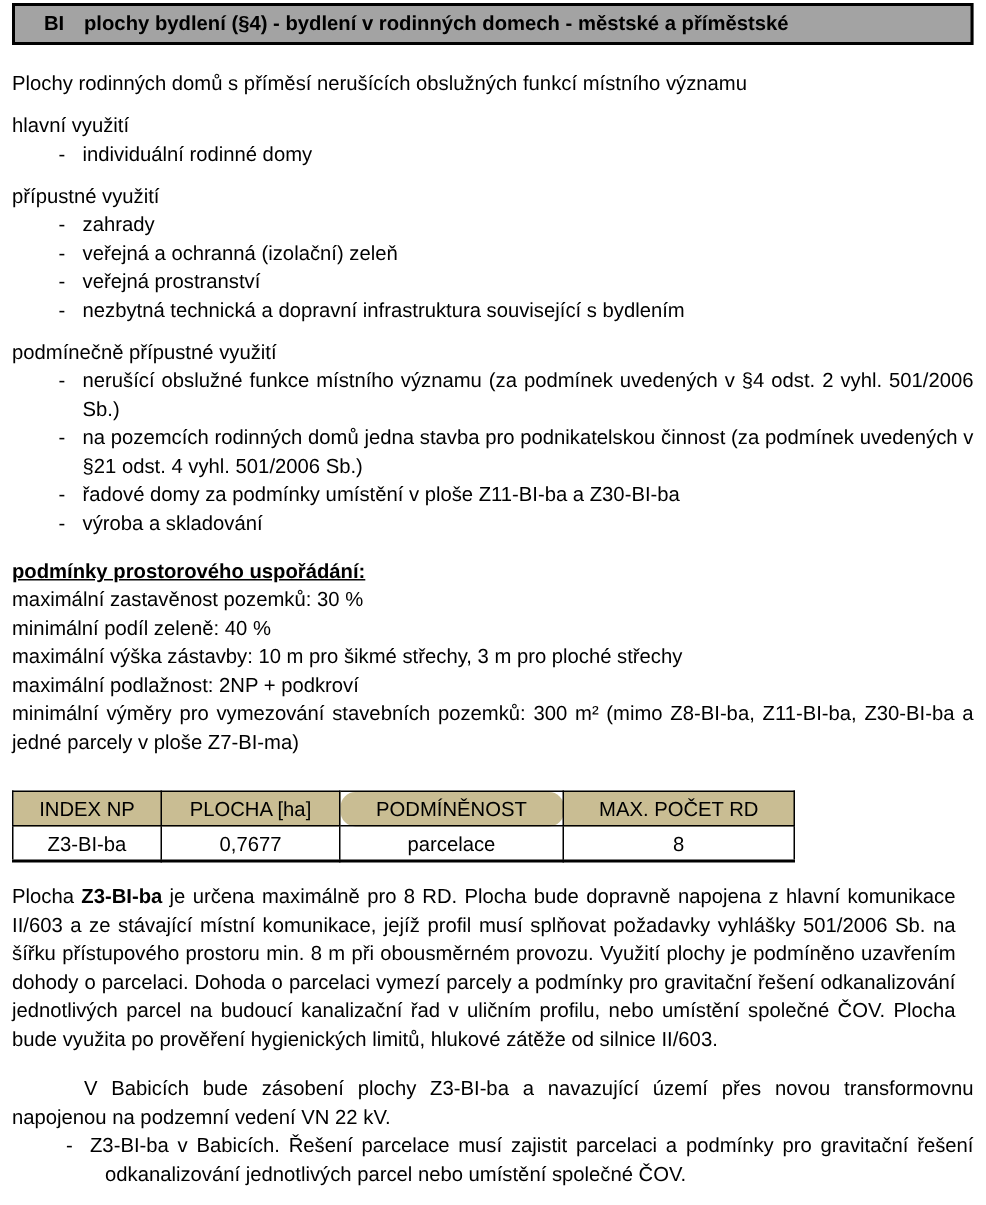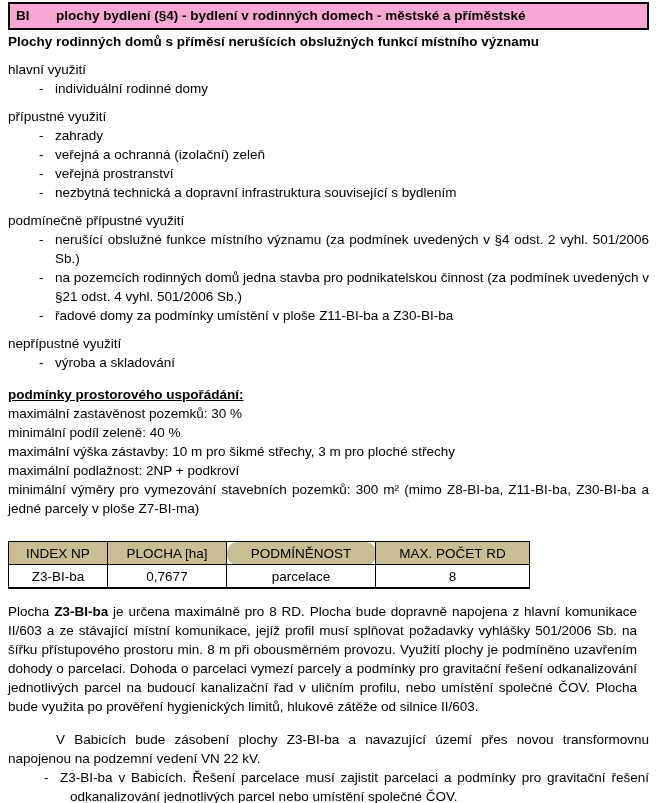--- a/index.html
+++ b/index.html
@@ -6,27 +6,27 @@
   body{
     width:657px;height:803px;overflow:hidden;
     font-family:"Liberation Sans","DejaVu Sans",sans-serif;
     font-size:13.5px;line-height:19px;color:#000;
     -webkit-font-smoothing:antialiased;
   }
   .page{padding:2px 8px 0 8px;box-sizing:border-box;width:657px;height:803px;}
 
   
   .title-bar{
-    border:2px solid #000;background:#f9a8d4;
+    border:2px solid #000;background:#a3a3a3;
     font-weight:bold;padding:2px 6px 3px 6px;
-    display:flex;align-items:baseline;
+    display:flex;align-items:baseline;text-align:center;
   }
   .title-bar .code{display:inline-block;min-width:40px;}
 
-  .intro{margin:2px 0 0 0;font-weight:bold;}
+  .intro{margin:16px 0 0 0;}
 
   .sec-head{font-weight:normal;margin:9px 0 0 0;}
   .li{position:relative;padding-left:47px;text-align:justify;}
   .li .dash{position:absolute;left:31px;top:0;}
 
   .cond{margin-top:13px;}
   .cond-head{font-weight:bold;text-decoration:underline;}
   .cond-line{text-align:justify;}
 
   table.data{
@@ -88,21 +88,20 @@
   </div>
   <div class="li">
     <span class="dash">-</span>
     <span>na pozemcích rodinných domů jedna stavba pro podnikatelskou činnost (za podmínek uvedených v §21 odst. 4 vyhl. 501/2006 Sb.)</span>
   </div>
   <div class="li">
     <span class="dash">-</span>
     <span>řadové domy za podmínky umístění v ploše Z11-BI-ba a Z30-BI-ba</span>
   </div>
 
-  <div class="sec-head">nepřípustné využití</div>
   <div class="li">
     <span class="dash">-</span>
     <span>výroba a skladování</span>
   </div>
 
   <div class="cond">
     <div class="cond-head">podmínky prostorového uspořádání:</div>
     <div class="cond-line">maximální zastavěnost pozemků: 30 %</div>
     <div class="cond-line">minimální podíl zeleně: 40 %</div>
     <div class="cond-line">maximální výška zástavby: 10 m pro šikmé střechy, 3 m pro ploché střechy</div>

